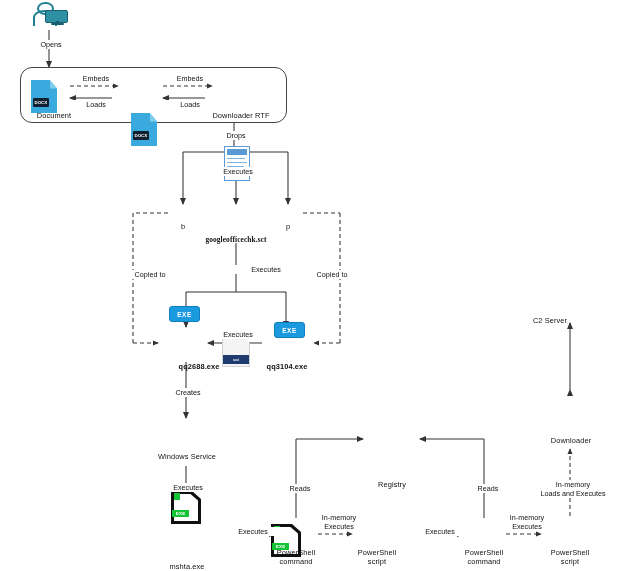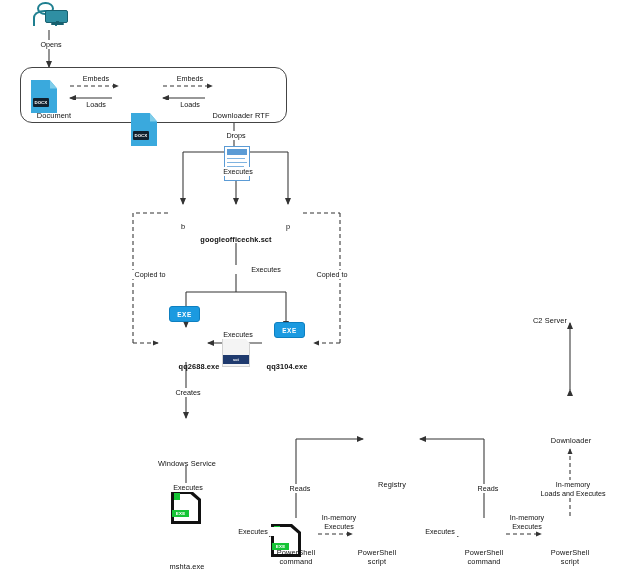--- a/index.html
+++ b/index.html
@@ -180,21 +180,21 @@
 
   <div class="node exebadge" style="left:274px;top:205px;width:29px;height:14px;">
       <span>EXE</span>
     </div>
   <div class="lbl" style="left:263px;top:222px;width:50px;">p</div>
 
   <div class="node sct" style="left:222px;top:203px;width:28px;height:31px;">
     <div class="sheet"></div>
     <div class="tag">sct</div>
   </div>
-  <div class="lbl" style="left:178px;top:235px;width:116px;font-weight:bold;">googleofficechk.sct</div>
+  <div class="lbl" style="left:178px;top:235px;width:116px;font-weight:bold;font-family:Liberation Serif, serif;">googleofficechk.sct</div>
 
   <div class="elbl" style="left:118px;top:270px;width:60px;">Copied to</div>
   <div class="elbl" style="left:300px;top:270px;width:60px;">Copied to</div>
   <div class="elbl" style="left:234px;top:265px;width:60px;">Executes</div>
 
   <div class="node gexe" style="left:171px;top:327px;width:30px;height:33px;">
     <div class="bodyb"></div>
       <div class="inner"></div>
       <div class="gcap"></div>
     <div class="gtag">EXE</div>
@@ -205,21 +205,21 @@
     <div class="bodyb"></div>
       <div class="inner"></div>
       <div class="gcap"></div>
     <div class="gtag">EXE</div>
   </div>
   <div class="lbl" style="left:248px;top:362px;width:78px;font-weight:bold;">qq3104.exe</div>
 
   <div class="elbl" style="left:205px;top:330px;width:62px;">Executes</div>
   <div class="elbl" style="left:156px;top:388px;width:60px;">Creates</div>
 
-  <div class="lbl" style="left:142px;top:452px;width:90px;margin-top:7px;">Windows Service</div>
+  <div class="lbl" style="left:142px;top:452px;width:90px;">Windows Service</div>
 
   <div class="elbl" style="left:156px;top:483px;width:60px;">Executes</div>
 
   <div class="lbl" style="left:155px;top:562px;width:64px;">mshta.exe</div>
 
   <div class="elbl" style="left:222px;top:527px;width:58px;">Executes</div>
 
   <div class="lbl" style="left:266px;top:548px;width:60px;">PowerShell
 command</div>
 

